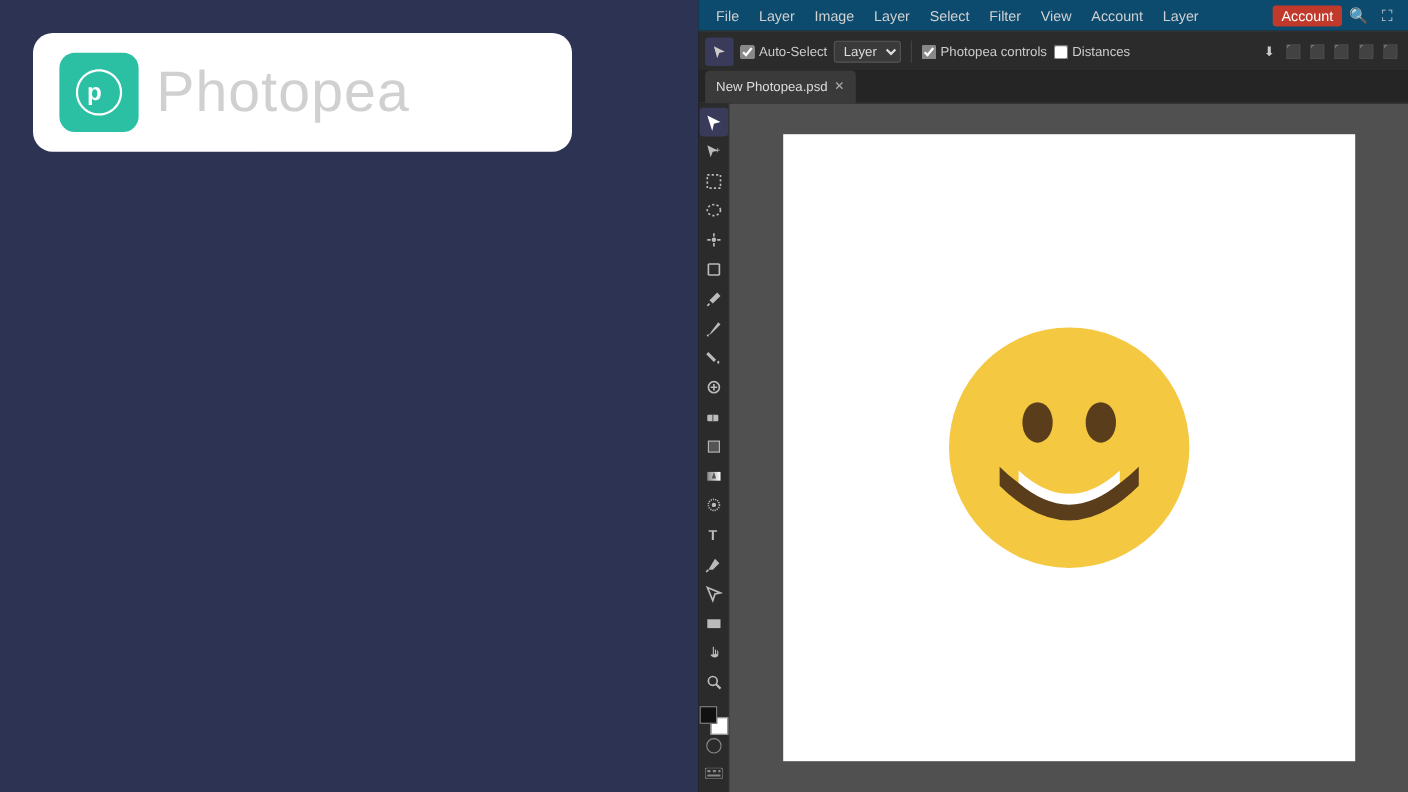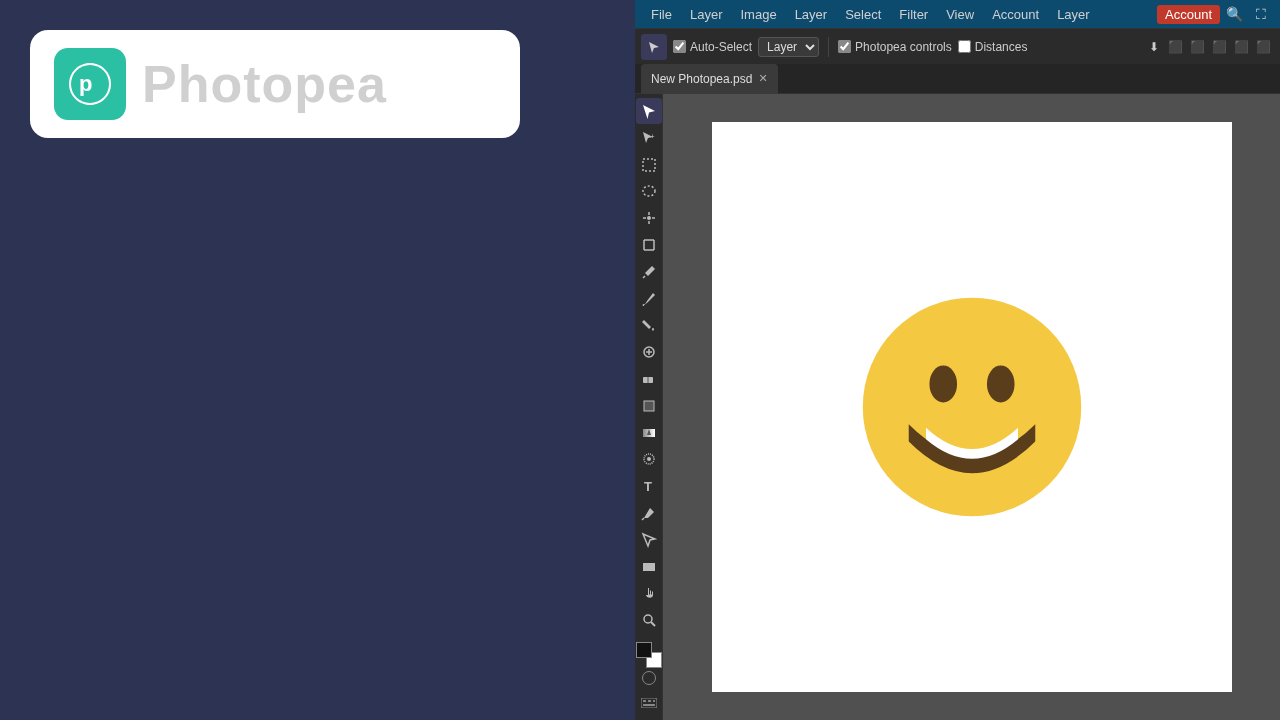--- a/index.html
+++ b/index.html
@@ -33,21 +33,21 @@
       background: #2bbfa4;
       border-radius: 14px;
       display: flex;
       align-items: center;
       justify-content: center;
       flex-shrink: 0;
     }
 
     .logo-text {
       font-size: 52px;
-      font-weight: 700;
+      font-weight: 400;
       color: #d0d0d0;
       letter-spacing: 1px;
     }
 
     .headline {
       color: white;
       font-size: 115px;
       font-weight: 900;
       line-height: 1.0;
       text-transform: uppercase;
@@ -110,21 +110,21 @@
       border-top: 1px solid #333;
       display: flex;
       align-items: center;
       padding: 0 6px;
       gap: 6px;
       flex-shrink: 0;
     }
 
     .checkbox-group {
       display: flex;
-      align-items: flex-start;
+      align-items: flex-end;
       gap: 4px;
       color: #ccc;
       font-size: 12px;
     }
 
     .checkbox-group input[type="checkbox"] {
       width: 13px;
       height: 13px;
       accent-color: #888;
     }

